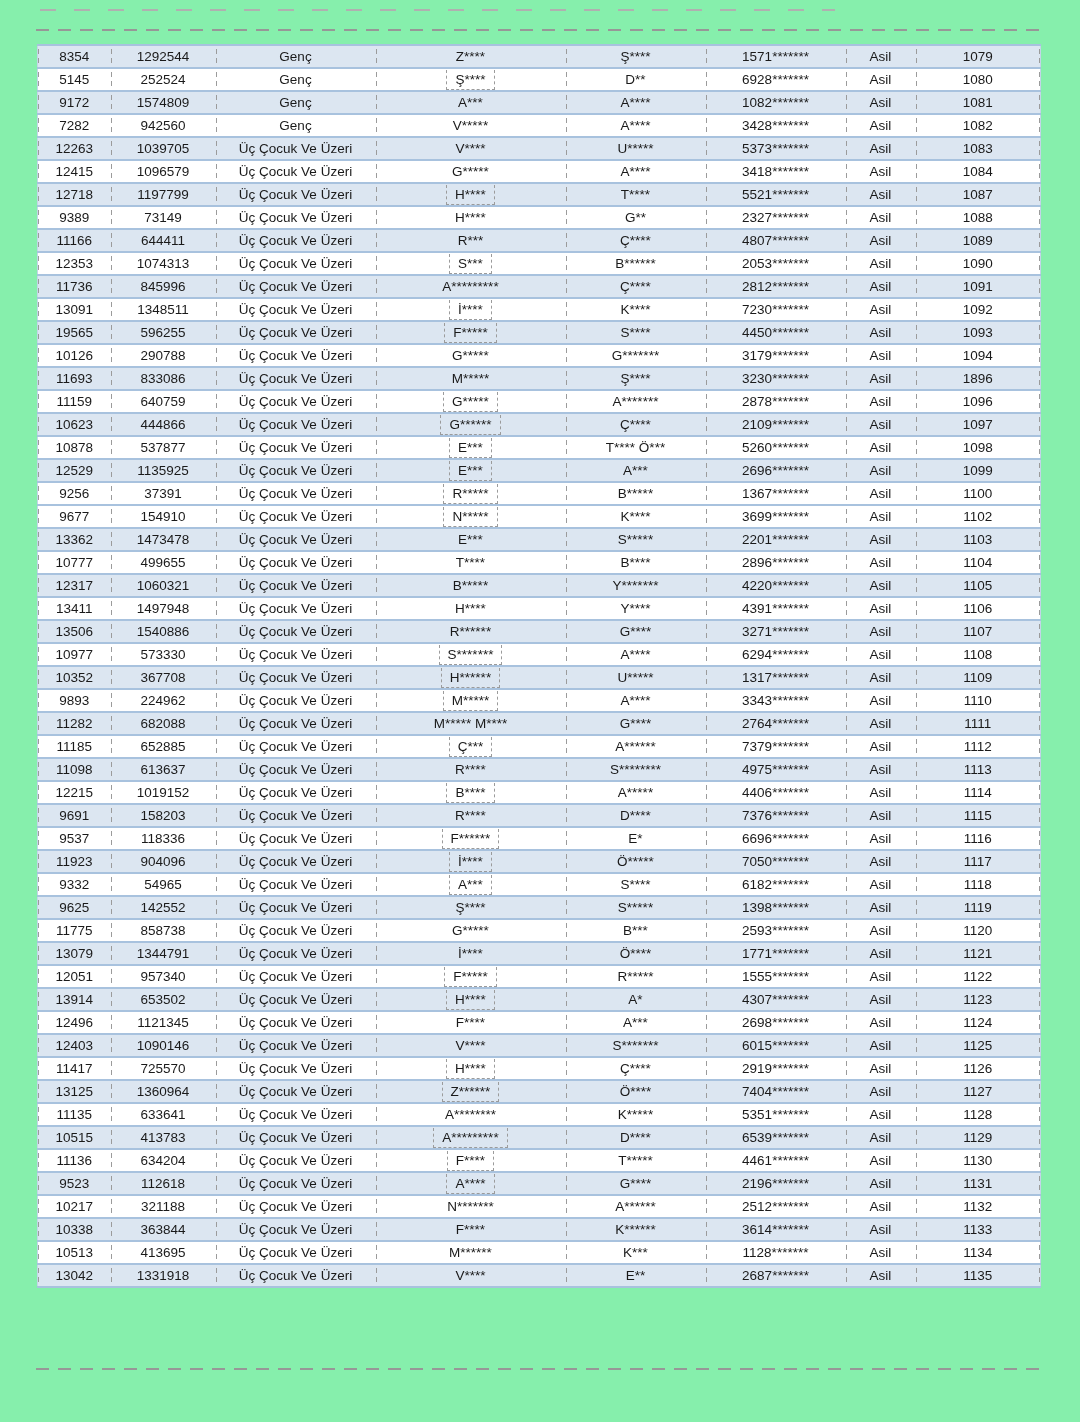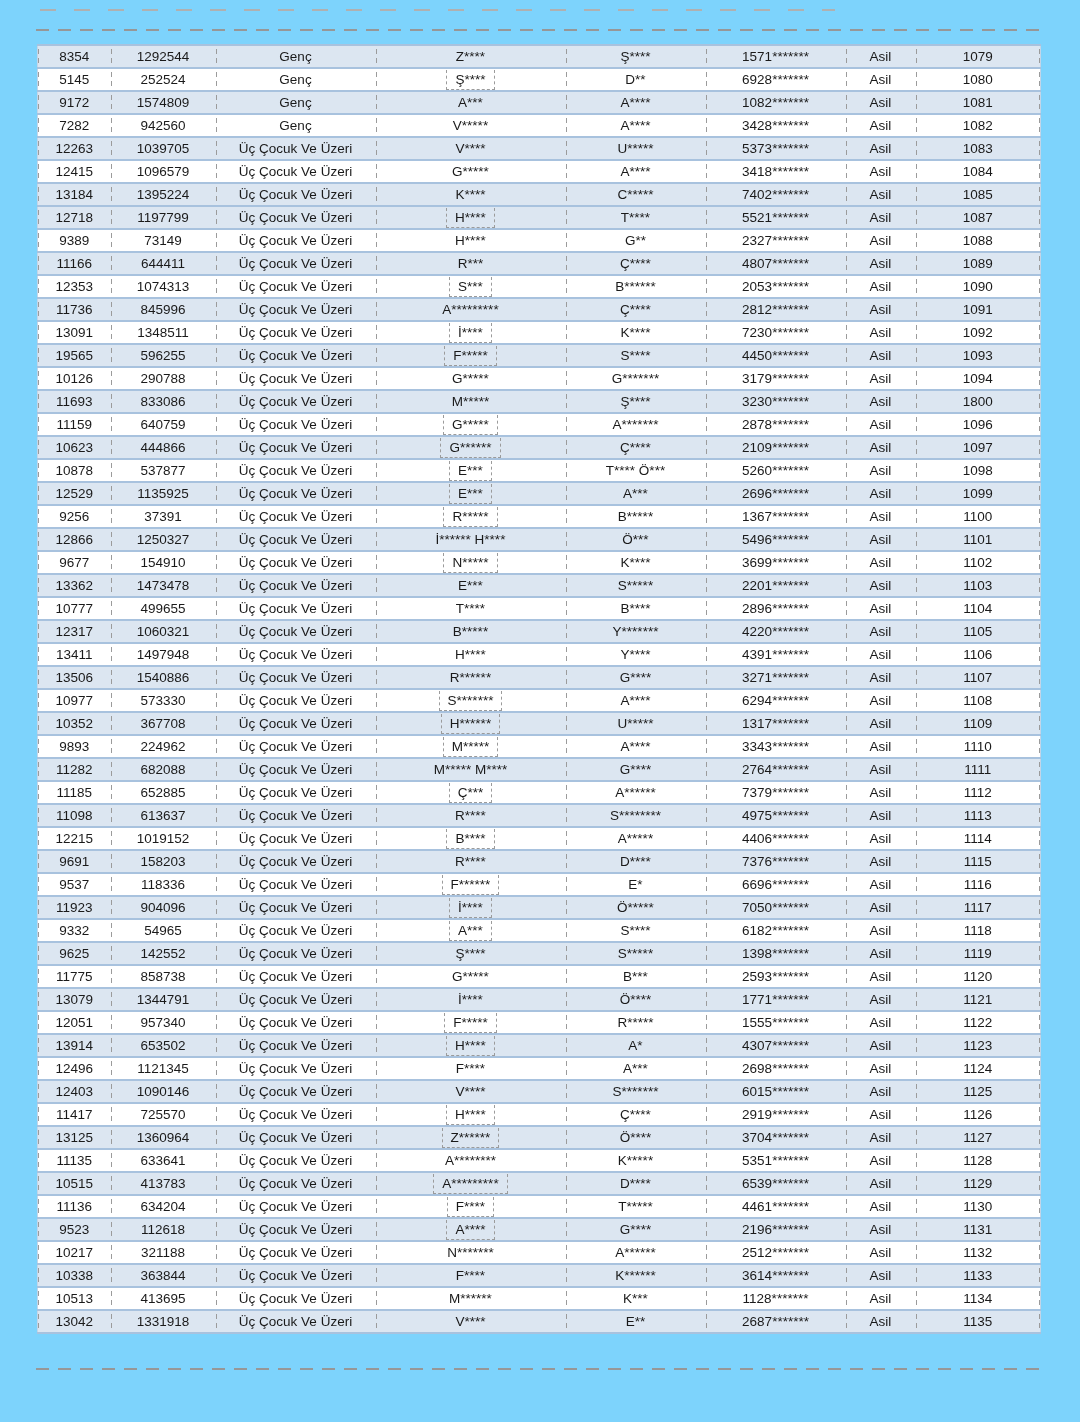--- a/index.html
+++ b/index.html
@@ -1,17 +1,17 @@
 <!DOCTYPE html>
 <html><head>
 <meta charset="utf-8">
 <style>
   html,body { margin:0; padding:0; background:#ffffff; }
   .page {
-    position:relative; width:1080px; height:1422px; background:#7dd3fc;
+    position:relative; width:1080px; height:1422px; background:#86efac;
     font-family:"Liberation Sans","DejaVu Sans",sans-serif; color:#1a1a1a; overflow:hidden;
   }
   .dash { position:absolute; height:2px; }
   .dash-faint-top { left:40px; top:9px;  width:795px;
     background:repeating-linear-gradient(90deg,#b0b0b0 0 16px,transparent 16px 34px); }
   .dash-top  { left:36px; top:29px;   width:1004px;
     background:repeating-linear-gradient(90deg,#979797 0 13px,transparent 13px 22px); }
   .dash-bottom { left:36px; top:1368px; width:1004px;
     background:repeating-linear-gradient(90deg,#979797 0 13px,transparent 13px 22px); }
 
@@ -118,30 +118,20 @@
           <td>12415</td>
           <td>1096579</td>
           <td>Üç Çocuk Ve Üzeri</td>
           <td><span>G*****</span></td>
           <td>A****</td>
           <td>3418*******</td>
           <td>Asil</td>
           <td>1084</td>
         </tr>
         <tr class="shaded">
-          <td>13184</td>
-          <td>1395224</td>
-          <td>Üç Çocuk Ve Üzeri</td>
-          <td><span>K****</span></td>
-          <td>C*****</td>
-          <td>7402*******</td>
-          <td>Asil</td>
-          <td>1085</td>
-        </tr>
-        <tr class="shaded">
           <td>12718</td>
           <td>1197799</td>
           <td>Üç Çocuk Ve Üzeri</td>
           <td><span class="nb">H****</span></td>
           <td>T****</td>
           <td>5521*******</td>
           <td>Asil</td>
           <td>1087</td>
         </tr>
         <tr class="plain">
@@ -215,21 +205,21 @@
           <td>1094</td>
         </tr>
         <tr class="shaded">
           <td>11693</td>
           <td>833086</td>
           <td>Üç Çocuk Ve Üzeri</td>
           <td><span>M*****</span></td>
           <td>Ş****</td>
           <td>3230*******</td>
           <td>Asil</td>
-          <td>1800</td>
+          <td>1896</td>
         </tr>
         <tr class="plain">
           <td>11159</td>
           <td>640759</td>
           <td>Üç Çocuk Ve Üzeri</td>
           <td><span class="nb">G*****</span></td>
           <td>A*******</td>
           <td>2878*******</td>
           <td>Asil</td>
           <td>1096</td>
@@ -267,30 +257,20 @@
         <tr class="plain">
           <td>9256</td>
           <td>37391</td>
           <td>Üç Çocuk Ve Üzeri</td>
           <td><span class="nb">R*****</span></td>
           <td>B*****</td>
           <td>1367*******</td>
           <td>Asil</td>
           <td>1100</td>
         </tr>
-        <tr class="shaded">
-          <td>12866</td>
-          <td>1250327</td>
-          <td>Üç Çocuk Ve Üzeri</td>
-          <td><span>İ****** H****</span></td>
-          <td>Ö***</td>
-          <td>5496*******</td>
-          <td>Asil</td>
-          <td>1101</td>
-        </tr>
         <tr class="plain">
           <td>9677</td>
           <td>154910</td>
           <td>Üç Çocuk Ve Üzeri</td>
           <td><span class="nb">N*****</span></td>
           <td>K****</td>
           <td>3699*******</td>
           <td>Asil</td>
           <td>1102</td>
         </tr>
@@ -533,21 +513,21 @@
           <td>2919*******</td>
           <td>Asil</td>
           <td>1126</td>
         </tr>
         <tr class="shaded">
           <td>13125</td>
           <td>1360964</td>
           <td>Üç Çocuk Ve Üzeri</td>
           <td><span class="nb">Z******</span></td>
           <td>Ö****</td>
-          <td>3704*******</td>
+          <td>7404*******</td>
           <td>Asil</td>
           <td>1127</td>
         </tr>
         <tr class="plain">
           <td>11135</td>
           <td>633641</td>
           <td>Üç Çocuk Ve Üzeri</td>
           <td><span>A********</span></td>
           <td>K*****</td>
           <td>5351*******</td>

